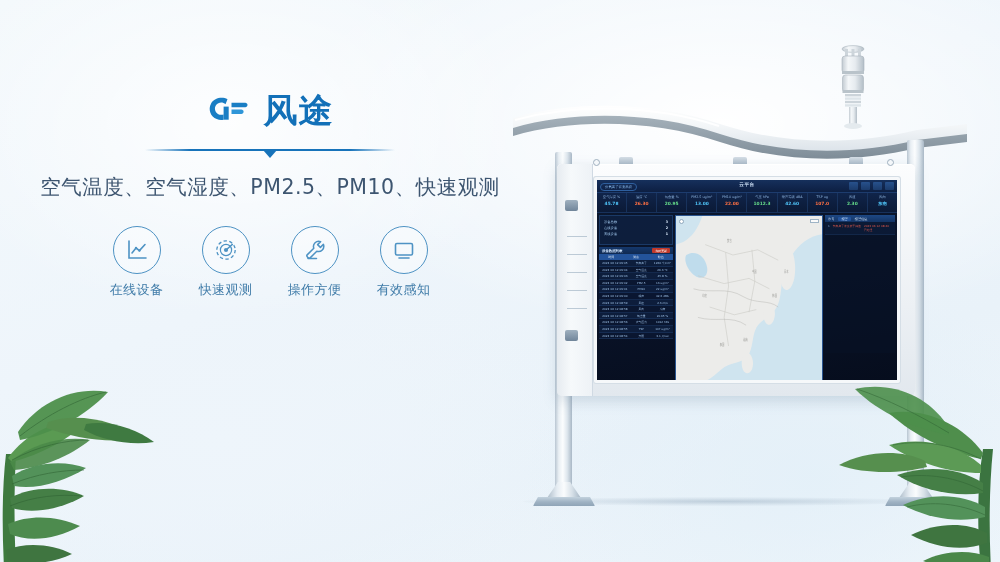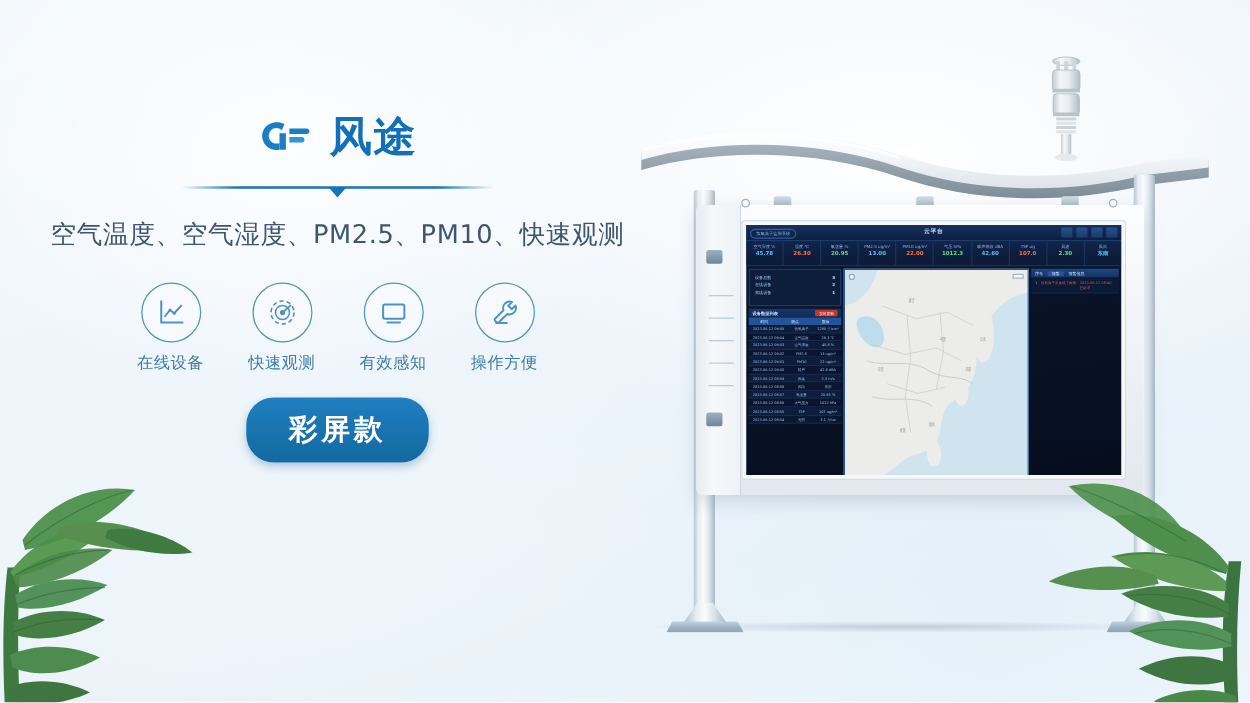--- a/index.html
+++ b/index.html
@@ -399,42 +399,39 @@
             <circle cx="13" cy="13" r="2.1" fill="#4e93c4"></circle>
             <path d="M13 13l6.4-5.6" stroke="#4e93c4" stroke-width="1.4" stroke-linecap="round" fill="none"></path>
           </svg>
         </div>
         <div class="feature-label">快速观测</div>
       </div>
 
       <div class="feature">
         <div class="feature-circle">
           <svg width="26" height="26" viewBox="0 0 26 26">
+            <path d="M18.6 4.6a5.2 5.2 0 0 0-6.8 6.6l-6.4 6.4a1.7 1.7 0 0 0 0 2.4l.6.6a1.7 1.7 0 0 0 2.4 0l6.4-6.4a5.2 5.2 0 0 0 6.6-6.8l-3 3-2.8-2.8 3-3z" fill="none" stroke="#4e93c4" stroke-width="1.5" stroke-linejoin="round"></path>
+            <path d="M6 21.4h8.5" stroke="#4e93c4" stroke-width="1.5" stroke-linecap="round"></path>
+          </svg>
+        </div>
+        <div class="feature-label">操作方便</div>
+      </div>
+
+      <div class="feature">
+        <div class="feature-circle">
+          <svg width="26" height="26" viewBox="0 0 26 26">
             <rect x="4.5" y="6.5" width="17" height="11.5" rx="1.4" fill="none" stroke="#4e93c4" stroke-width="1.6"></rect>
             <path d="M8 21h10" stroke="#4e93c4" stroke-width="1.6" stroke-linecap="round"></path>
           </svg>
         </div>
         <div class="feature-label">有效感知</div>
       </div>
 
-      <div class="feature">
-        <div class="feature-circle">
-          <svg width="26" height="26" viewBox="0 0 26 26">
-            <path d="M18.6 4.6a5.2 5.2 0 0 0-6.8 6.6l-6.4 6.4a1.7 1.7 0 0 0 0 2.4l.6.6a1.7 1.7 0 0 0 2.4 0l6.4-6.4a5.2 5.2 0 0 0 6.6-6.8l-3 3-2.8-2.8 3-3z" fill="none" stroke="#4e93c4" stroke-width="1.5" stroke-linejoin="round"></path>
-            <path d="M6 21.4h8.5" stroke="#4e93c4" stroke-width="1.5" stroke-linecap="round"></path>
-          </svg>
-        </div>
-        <div class="feature-label">操作方便</div>
-      </div>
-
     </div>
 
-    <div class="pill-wrap">
-      <span class="pill">彩屏款</span>
-    </div>
   </div>
 
   <div class="kiosk">
 
     <div class="ground-shadow"></div>
 
     <svg class="canopy" viewBox="0 0 470 70">
       <defs>
         <linearGradient id="canopyTop" x1="0" y1="0" x2="0" y2="1">
           <stop offset="0%" stop-color="#ffffff"></stop>

